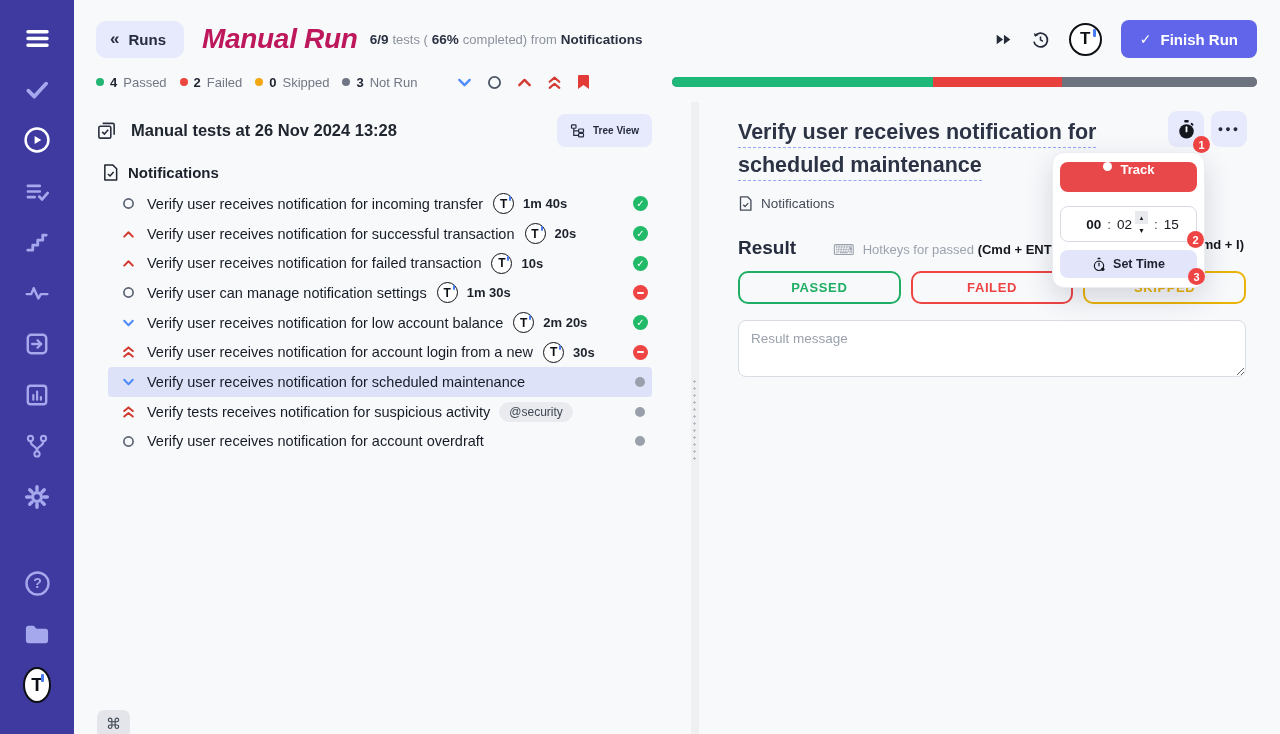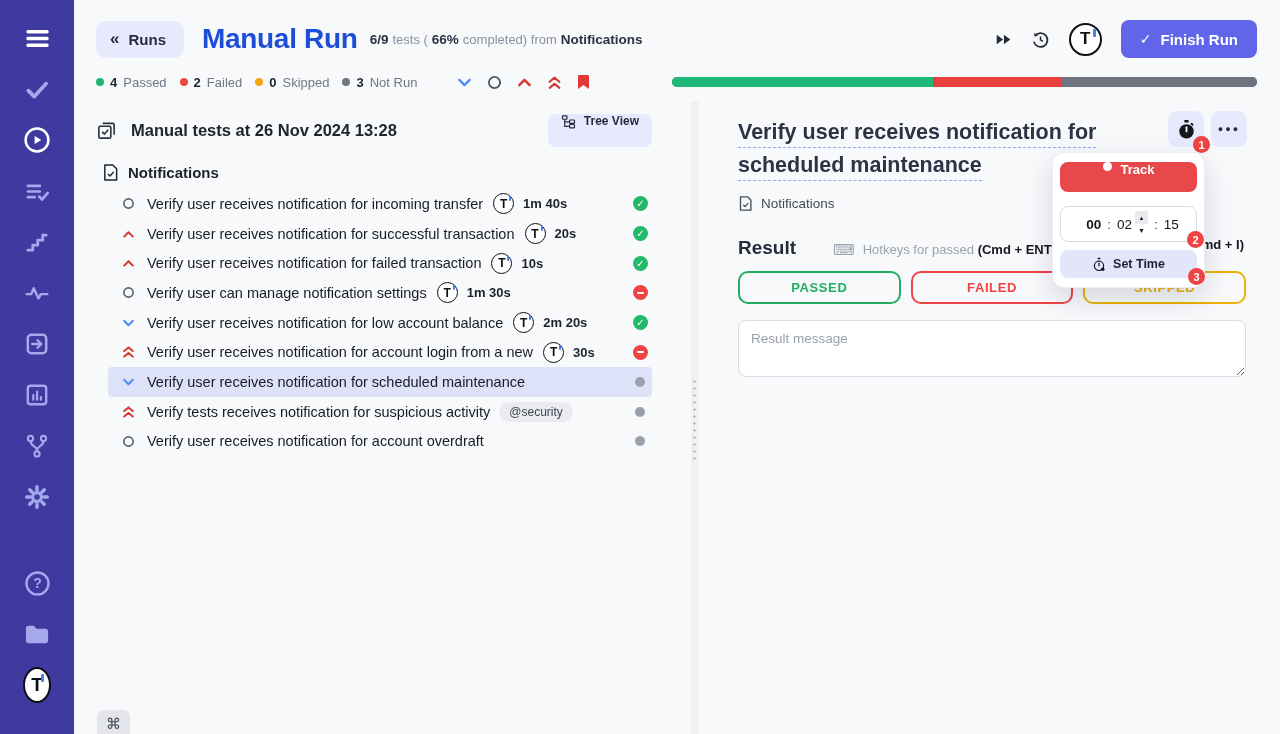--- a/index.html
+++ b/index.html
@@ -27,21 +27,21 @@
   .tlogo.small::after { width:2px; height:5px; top:2px; right:2px; }
 
   
   .main { flex:1; display:flex; flex-direction:column; min-width:0; }
 
   .topbar { display:flex; align-items:center; padding:20px 23px 10px 22px; }
   .back-btn { display:flex; align-items:center; gap:9px; background:#e7e9fc; border:none; border-radius:10px;
               height:37px; padding:0 18px 0 14px; font-size:15px; font-weight:700; color:#252c3d; cursor:pointer;
               font-family:inherit; }
   .back-btn .chev { font-size:17px; font-weight:700; }
-  .run-title { font-size:28px; font-weight:800; color:#1d4ed8; margin-left:18px; letter-spacing:-.3px; }
+  .run-title { font-size:28px; font-weight:800; color:#be185d; margin-left:18px; letter-spacing:-.3px;font-style:italic; }
   .run-sub { display:flex; align-items:baseline; gap:4px; margin-left:12px; font-size:13px; color:#8b919e; }
   .run-sub b { color:#2a3142; font-weight:800; font-size:13.5px; }
   .topbar-right { margin-left:auto; display:flex; align-items:center; gap:19px; }
   .icon-btn { background:none; border:none; cursor:pointer; color:#252b38; display:flex; align-items:center; padding:0; }
   .finish-btn { display:flex; align-items:center; gap:9px; background:#6065e9; color:#fff; border:none;
                 border-radius:8px; height:38px; padding:0 19px; font-size:15px; font-weight:700; cursor:pointer;
                 font-family:inherit; }
   .finish-btn .ck { font-size:14px; }
 
   
@@ -54,22 +54,22 @@
   .progressbar { flex:1; height:10px; border-radius:6px; overflow:hidden; display:flex; margin-left:82px; background:#6e7380; }
   .progressbar .seg { height:100%; }
 
   
   .content { flex:1; display:flex; min-height:0; position:relative;gap:19px; }
 
   .left-panel { width:598px; flex-shrink:0; position:relative; display:flex; flex-direction:column; }
   .runhead { display:flex; align-items:center; padding:12px 20px 0 22px; }
   .runhead .rh-ic { color:#2b3240; display:flex; }
   .runhead .rh-title { font-size:16.5px; font-weight:700; color:#20262f; margin-left:14px; }
-  .tree-btn { margin-left:auto; display:flex; gap:8px; background:#e7e9fc; border:none;
-              border-radius:8px; height:33px; padding:0 13px; font-size:12px; font-weight:700; color:#252c3d;
+  .tree-btn { margin-left:auto; display:flex; align-items:center; gap:8px; background:#e7e9fc; border:none;
+              border-radius:8px; height:33px; padding:0 13px; font-size:10px; font-weight:700; color:#252c3d;
               cursor:pointer; font-family:inherit; }
   .folder-row { display:flex; align-items:center; gap:9px; margin:16px 20px 7px 28px; cursor:pointer; }
   .folder-row .fr-label { font-size:15px; font-weight:700; color:#1c212b; }
   .test-list { }
   .test-row { display:flex; align-items:center; height:29.7px; margin:0 20px 0 34px; padding:0 4px 0 14px;
               border-radius:4px; cursor:pointer; }
   .test-row.selected { background:#dee2f9; }
   .prio { width:13px; display:flex; align-items:center; justify-content:center; flex-shrink:0; }
   .t-title { font-size:14.5px; font-weight:500; color:#171c26; margin-left:12px; white-space:nowrap; }
   .test-row .tlogo.small { margin-left:10px; }

